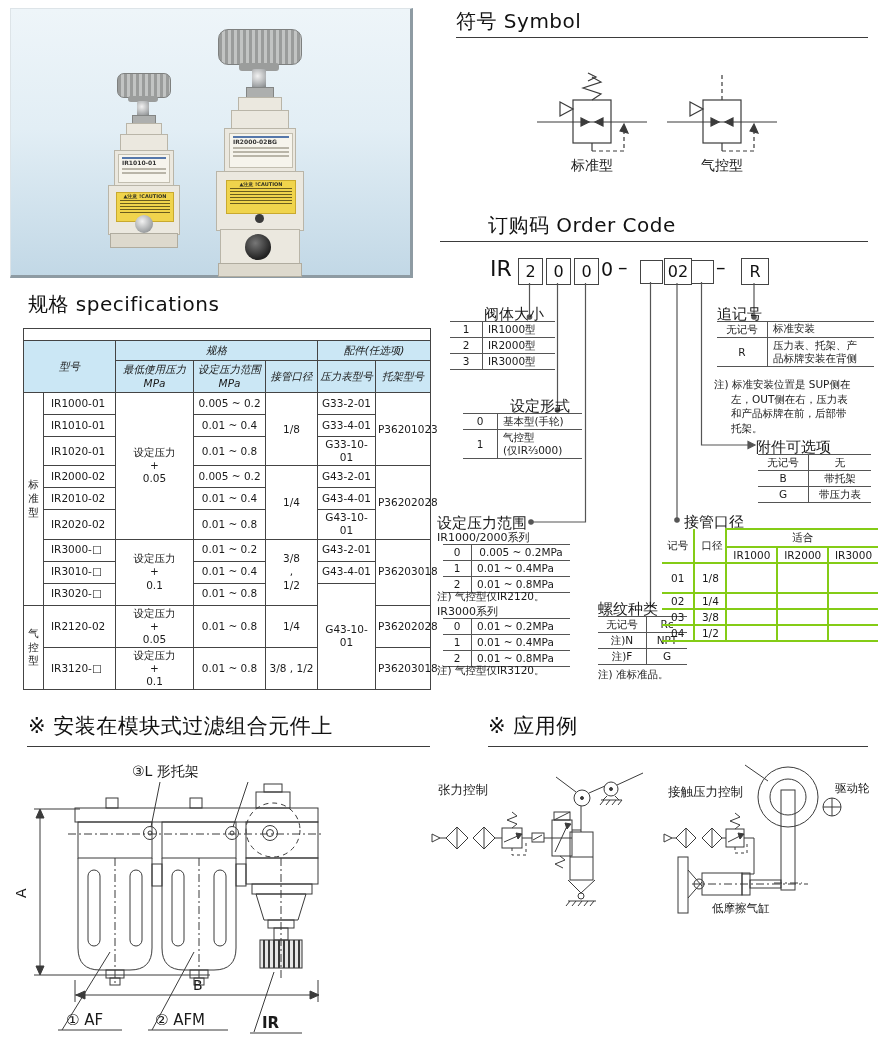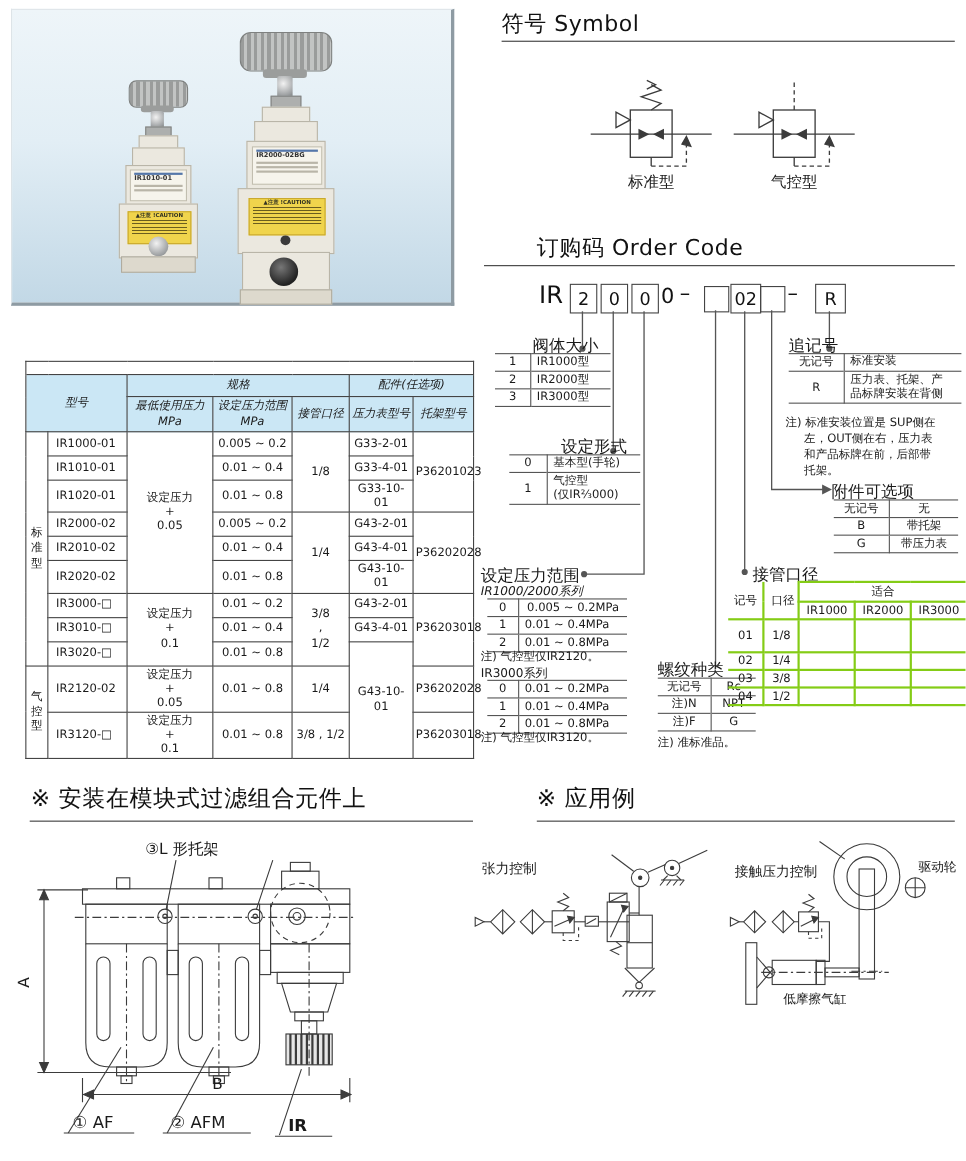--- a/index.html
+++ b/index.html
@@ -113,20 +113,21 @@
         </div>
         <div class="abs" style="left:38px;top:42px;width:9px;height:9px;background:#3a3a3a;border-radius:50%;"></div>
       </div>
       <div class="abs ivory" style="left:209px;top:220px;width:78px;height:34px;">
         <div class="abs" style="left:24px;top:4px;width:26px;height:26px;background:radial-gradient(circle at 40% 35%,#777,#222 70%);border-radius:50%;"></div>
       </div>
       <div class="abs" style="left:207px;top:254px;width:82px;height:12px;background:#ddd9cd;border:1px solid #b0ac9f;"></div>
     </div>
   </div>
 
+  <div class="abs hd" style="left:28px;top:291px;">规格 specifications</div>
 
   <table class="spec abs" style="left:23px;top:328px;width:407px;">
     <colgroup>
         <col style="width:20px">
         <col style="width:72px">
         <col style="width:78px">
         <col style="width:72px">
         <col style="width:52px">
         <col style="width:58px">
         <col style="width:55px">
@@ -326,21 +327,21 @@
         </tr>
     <tr>
           <td class="c1">1</td>
           <td class="pre">气控型
 (仅IR⅔000)</td>
         </tr>
   </tbody>
     </table>
 
   <div class="olabel" style="left:437px;top:514px;">设定压力范围</div>
-  <div class="stitle" style="left:437px;top:530px;font-style:italic;">IR1000/2000系列</div>
+  <div class="stitle" style="left:437px;top:530px;">IR1000/2000系列</div>
   <table class="m2 abs" style="left:443px;top:544px;">
     <tbody>
         <tr>
           <td class="c1" style="width:18px;">0</td>
           <td style="width:88px;text-align:center;">0.005 ~ 0.2MPa</td>
         </tr>
     <tr>
           <td class="c1">1</td>
           <td>0.01 ~ 0.4MPa</td>
         </tr>

